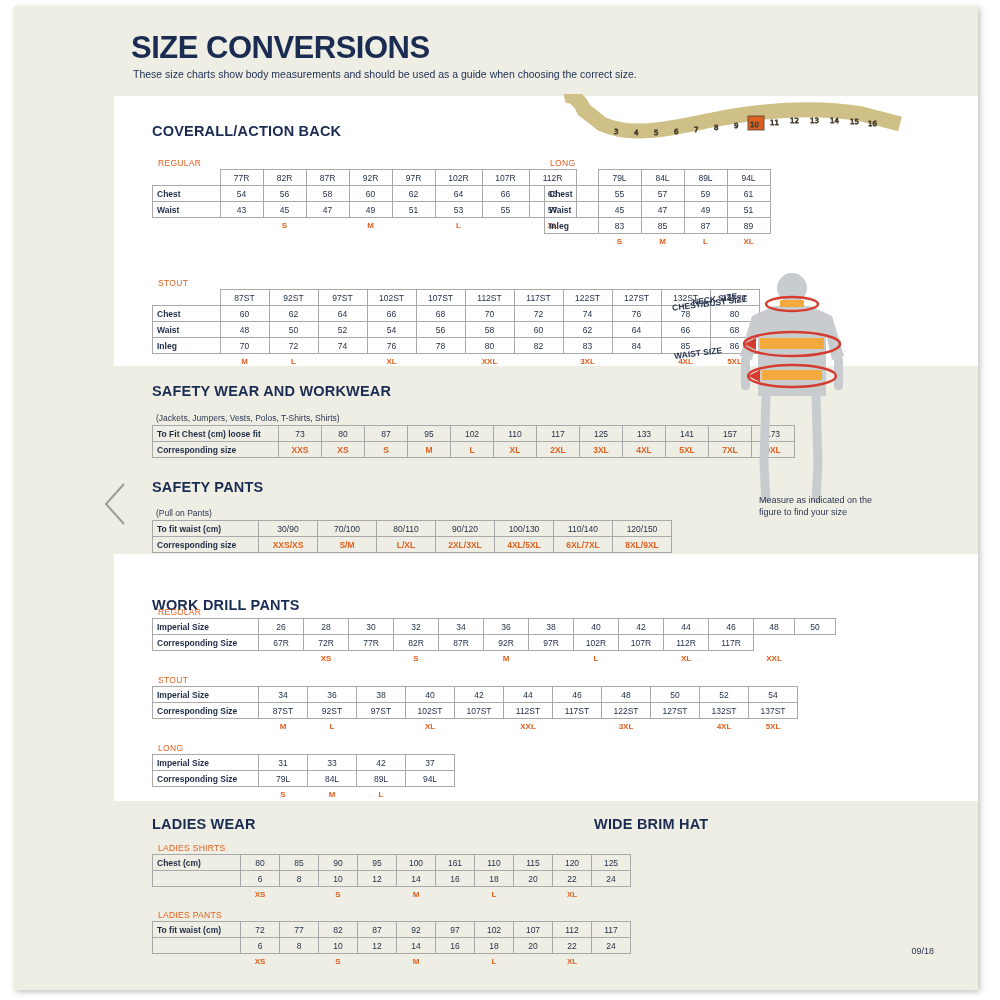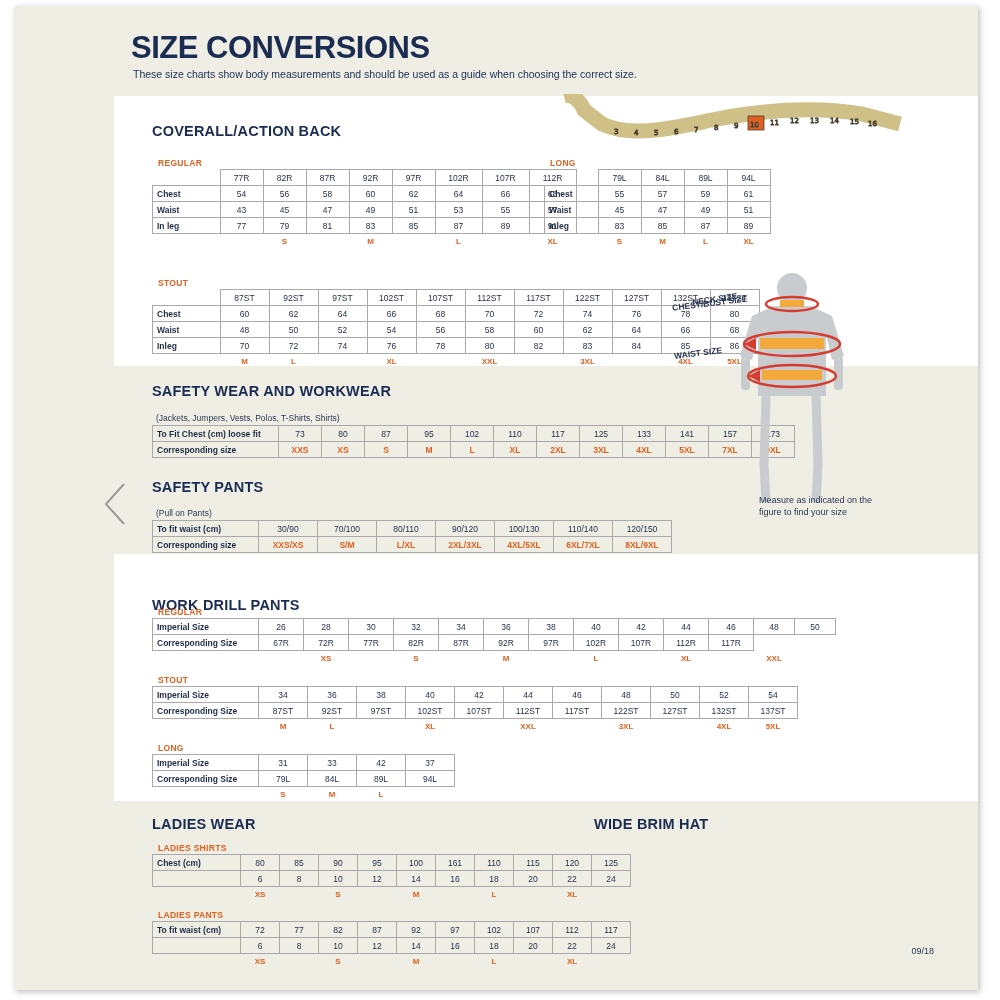--- a/index.html
+++ b/index.html
@@ -46,21 +46,21 @@
     font-size:10.5px;color:#1b2c52;
   }
 
   .sect-title{
     position:absolute;
     font-size:14.5px;font-weight:bold;color:#1b2c52;
     letter-spacing:.2px;
   }
   .cat{
     position:absolute;
-    font-size:8.5px;font-weight:bold;color:#e0601f;
+    font-size:8.5px;font-weight:normal;color:#e0601f;
     letter-spacing:.3px;
   }
   .note{
     position:absolute;font-size:8.5px;color:#2b3550;
   }
 
   table.grid{
     position:absolute;
     border-collapse:collapse;
     font-size:8.5px;
@@ -168,31 +168,20 @@
             <td class="lbl">Waist</td>
             <td>43</td>
             <td>45</td>
             <td>47</td>
             <td>49</td>
             <td>51</td>
             <td>53</td>
             <td>55</td>
             <td>57</td>
           </tr>
-      <tr>
-            <td class="lbl">In leg</td>
-            <td>77</td>
-            <td>79</td>
-            <td>81</td>
-            <td>83</td>
-            <td>85</td>
-            <td>87</td>
-            <td>89</td>
-            <td>91</td>
-          </tr>
       <tr class="sizerow">
             <td></td>
             <td></td>
             <td>S</td>
             <td></td>
             <td>M</td>
             <td></td>
             <td>L</td>
             <td></td>
             <td>XL</td>

